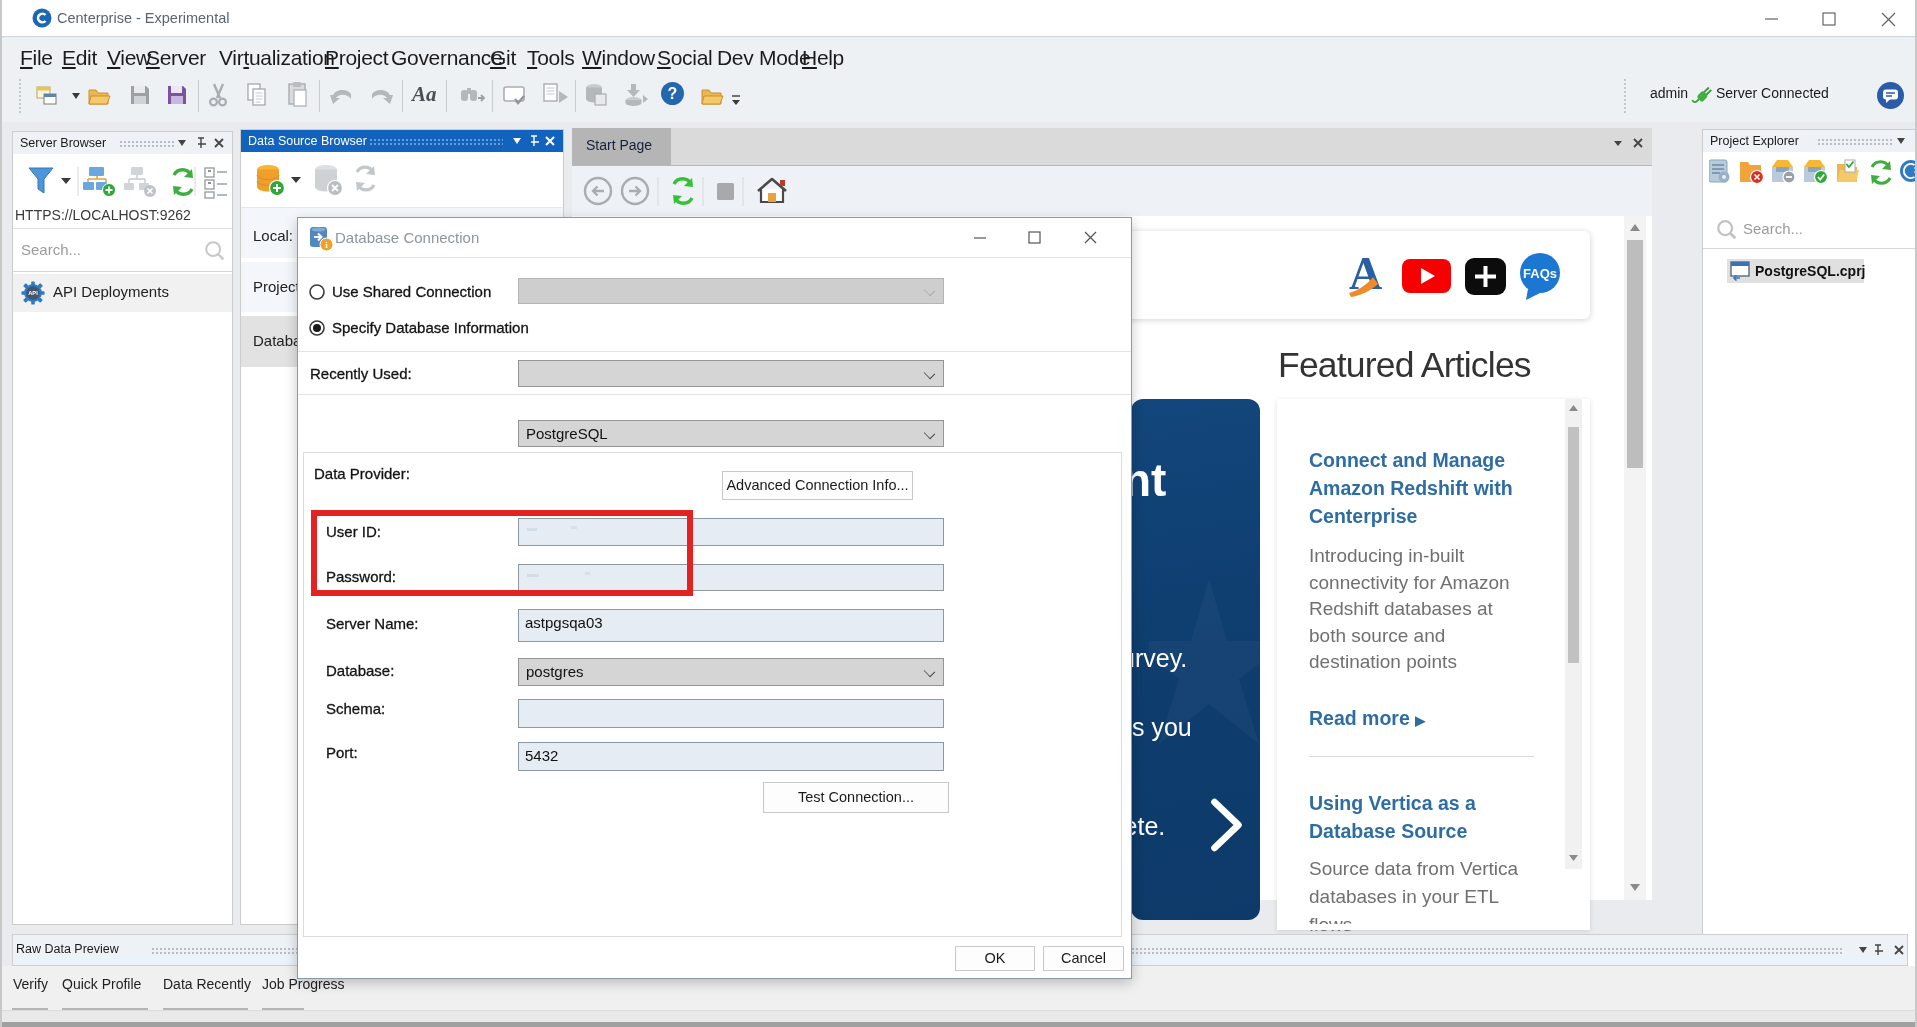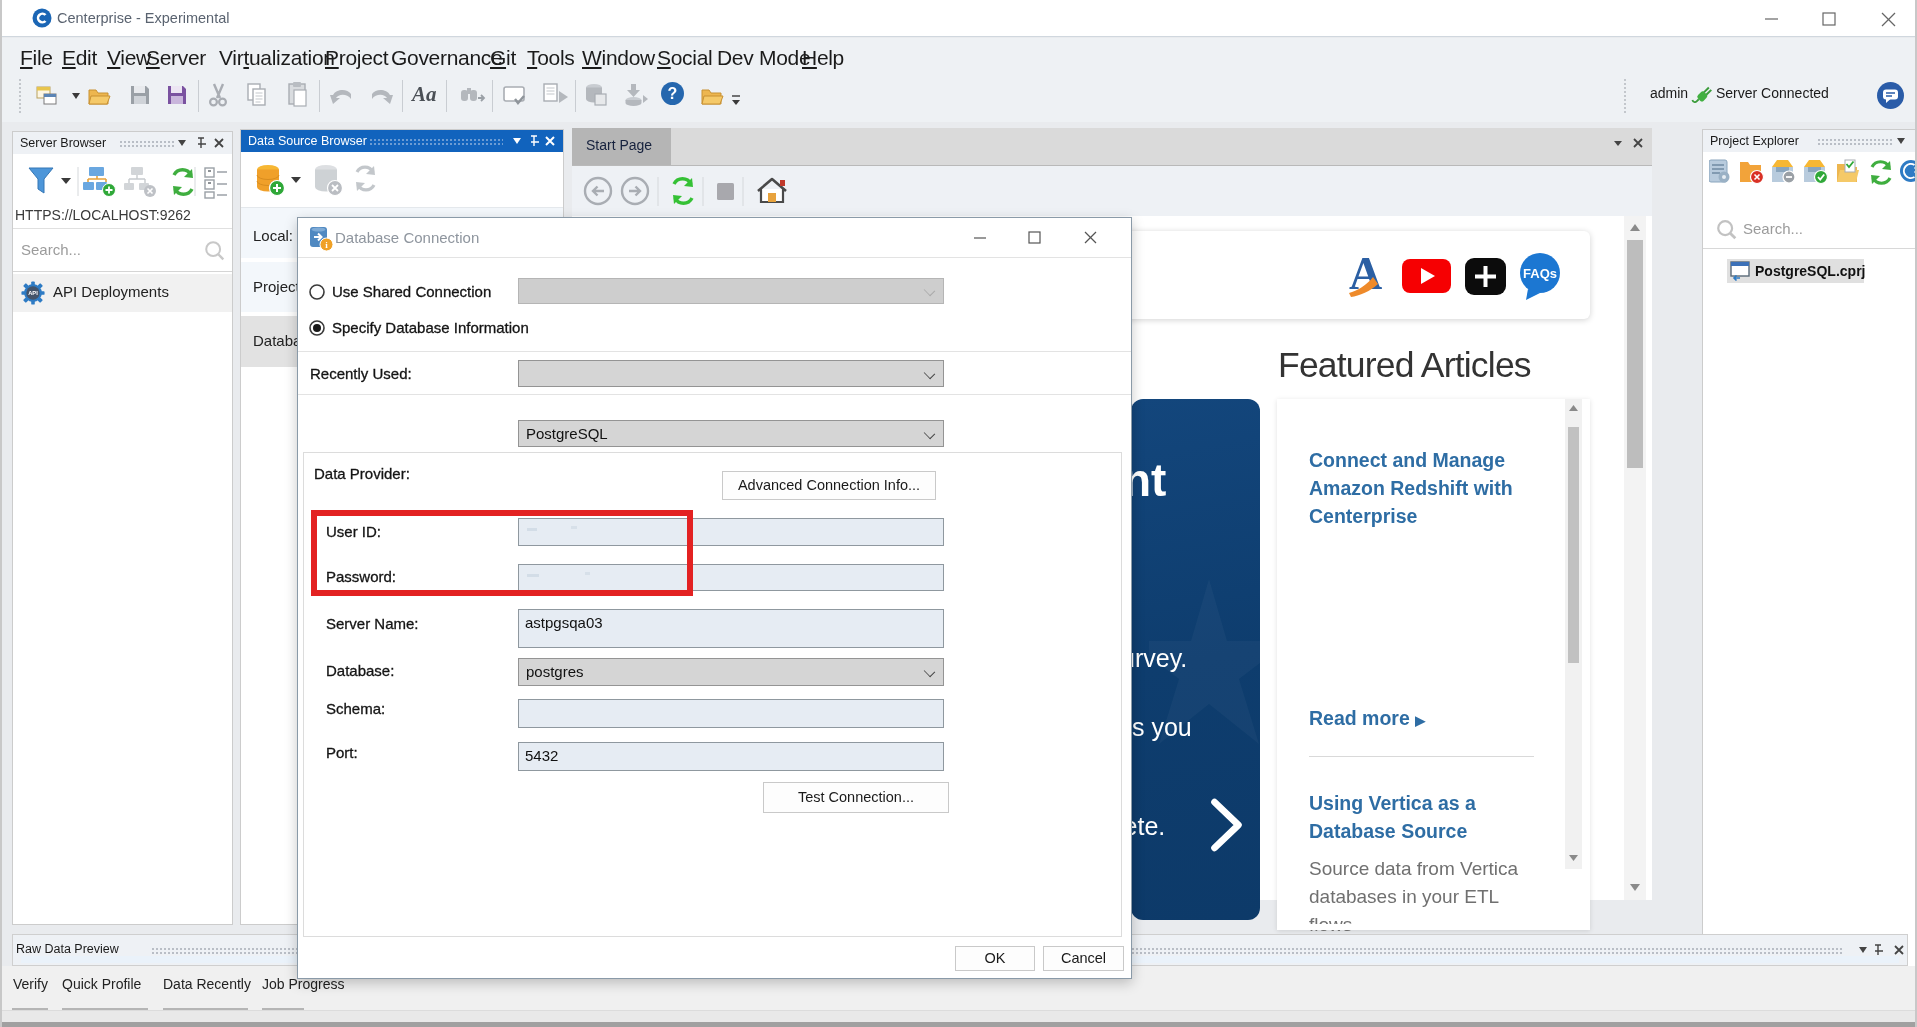--- a/index.html
+++ b/index.html
@@ -360,20 +360,21 @@
         <div class="abs" style="left:-10px;top:245px;font-size:25px;color:#fff;">urvey.</div>
         <div class="abs" style="left:1px;top:314px;font-size:25px;color:#fff;">s you</div>
         <div class="abs" style="left:-13px;top:413px;font-size:25px;color:#fff;">lete.</div>
         <svg class="abs" style="left:76px;top:398px" width="40" height="56" viewBox="0 0 38 54">
           <path d="M7 5 L30 27 L7 49" fill="none" stroke="#fff" stroke-width="6.5" stroke-linecap="round" stroke-linejoin="round"></path>
         </svg>
       </div>
 
       <div class="abs" style="left:705px;top:183px;width:313px;height:531px;background:#fff;box-shadow:0 1px 5px rgba(0,0,0,0.12);">
         <div class="abs" style="left:32px;top:47px;width:245px;font-size:19.5px;line-height:28px;font-weight:bold;color:#2e6da4;">Connect and Manage<br>Amazon Redshift with<br>Centerprise</div>
+        <div class="abs" style="left:32px;top:144px;width:238px;font-size:19px;line-height:26.5px;color:#707070;">Introducing in-built<br>connectivity for Amazon<br>Redshift databases at<br>both source and<br>destination points</div>
         <div class="abs" style="left:32px;top:308px;font-size:19.5px;font-weight:bold;color:#2e6da4;">Read more <span style="font-size:13px;">▶</span></div>
         <div class="abs" style="left:32px;top:357px;width:225px;height:1px;background:#d9d9d9;"></div>
         <div class="abs" style="left:32px;top:390px;width:240px;font-size:19.5px;line-height:28px;font-weight:bold;color:#2e6da4;">Using Vertica as a<br>Database Source</div>
         <div class="abs" style="left:32px;top:456px;width:250px;font-size:19px;line-height:28px;color:#707070;">Source data from Vertica<br>databases in your ETL<br>flows</div>
         <div class="abs" style="left:0px;top:525px;width:313px;height:6px;background:#fff;"></div>
 
         <div class="abs" style="left:288px;top:0px;width:17px;height:470px;background:#f1f1f1;">
           <svg class="abs" style="left:4px;top:6px" width="9" height="7">
               <path d="M0 6 L4.5 0 L9 6 Z" fill="#8a8a8a"></path>
             </svg>
@@ -535,35 +536,35 @@
         <div class="chev"></div>
       </div>
     <div class="sep" style="left:0;top:176px;width:833px;"></div>
     <div class="dlabel" style="left:16px;top:207px;margin-top:40px;">Data Provider:</div>
     <div class="combo" style="left:220px;top:202px;width:426px;height:27px;">
         <div class="chev"></div>
         <div class="val">PostgreSQL</div>
       </div>
 
     <div class="abs" style="left:5px;top:234px;width:819px;height:485px;border:1px solid #dcdcdc;box-sizing:border-box;"></div>
-    <div class="btn" style="left:424px;top:253px;width:214px;height:29px;">
+    <div class="btn" style="left:424px;top:253px;width:191px;height:29px;">
         <div style="margin-top:5px;">Advanced Connection Info...</div>
       </div>
     <div class="dlabel" style="left:28px;top:305px;">User ID:</div>
     <div class="tinput" style="left:220px;top:300px;width:426px;height:28px;">
         <div class="abs" style="left:8px;top:9px;width:10px;height:3px;background:#d3dde7;"></div>
         <div class="abs" style="left:52px;top:7px;width:6px;height:3px;background:#d7e0e9;"></div>
       </div>
     <div class="dlabel" style="left:28px;top:350px;">Password:</div>
     <div class="tinput" style="left:220px;top:346px;width:426px;height:27px;">
         <div class="abs" style="left:8px;top:9px;width:12px;height:3px;background:#d3dde7;"></div>
         <div class="abs" style="left:66px;top:7px;width:5px;height:3px;background:#d7e0e9;"></div>
       </div>
     <div class="dlabel" style="left:28px;top:397px;">Server Name:</div>
-    <div class="tinput" style="left:220px;top:391px;width:426px;height:39px;">
+    <div class="tinput" style="left:220px;top:391px;width:426px;height:33px;">
         <div class="val">astpgsqa03</div>
       </div>
     <div class="dlabel" style="left:28px;top:444px;">Database:</div>
     <div class="combo" style="left:220px;top:440px;width:426px;height:28px;">
         <div class="chev"></div>
         <div class="val">postgres</div>
       </div>
     <div class="dlabel" style="left:28px;top:482px;">Schema:</div>
     <div class="tinput" style="left:220px;top:481px;width:426px;height:29px;"></div>
     <div class="dlabel" style="left:28px;top:526px;">Port:</div>

